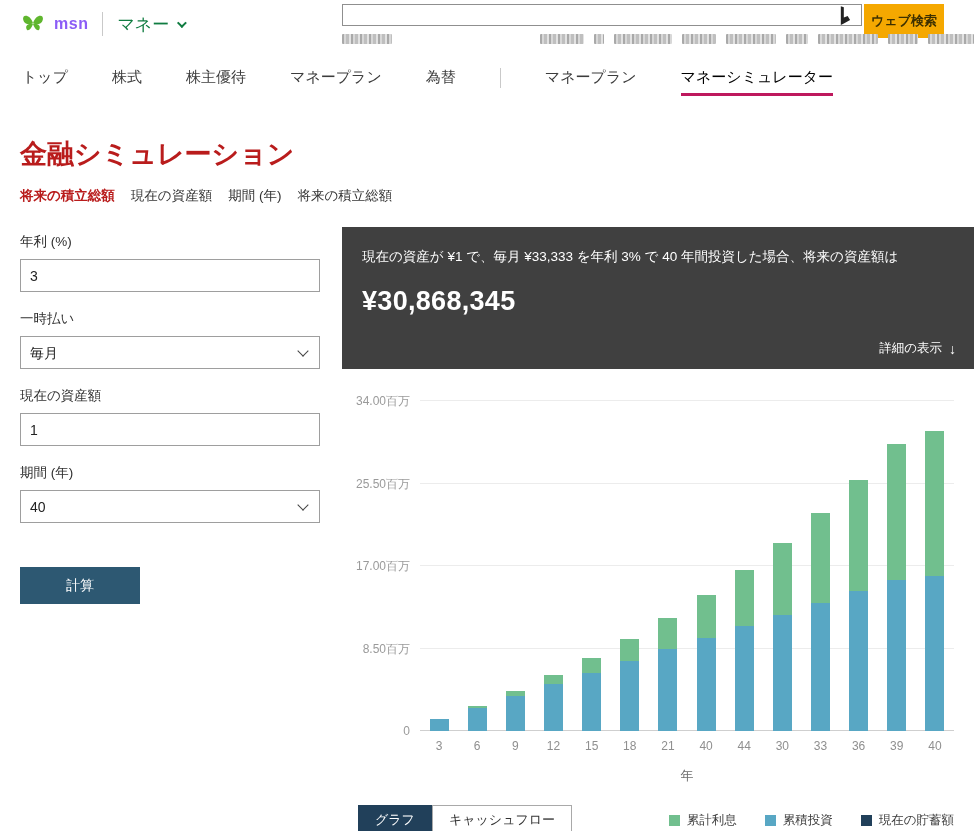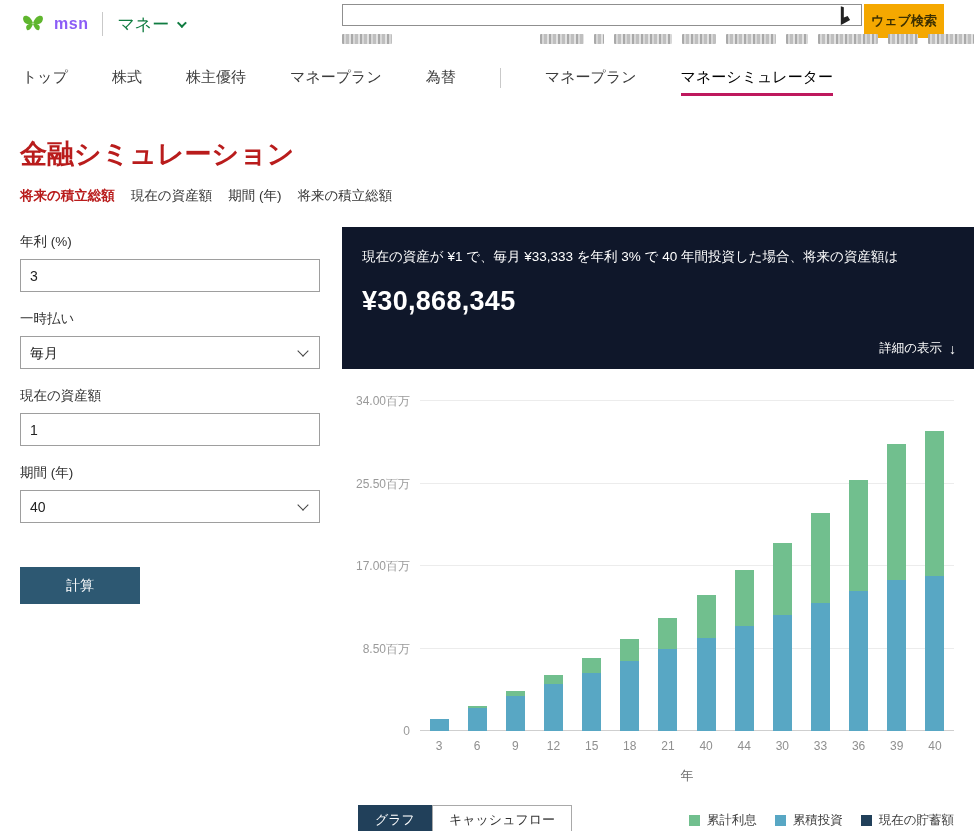--- a/index.html
+++ b/index.html
@@ -44,21 +44,21 @@
   .field input, .field select { width:100%; height:33px; border:1px solid #9e9e9e; background:#fff; color:#222;
     font-size:14px; padding:0 9px; font-family:inherit; border-radius:0; }
   .select-wrap { position:relative; }
   .select-wrap select { appearance:none; -webkit-appearance:none; padding-right:30px; }
   .select-wrap::after { content:""; position:absolute; right:13px; top:11px; width:7px; height:7px;
     border-right:1.6px solid #444; border-bottom:1.6px solid #444; transform:rotate(45deg); pointer-events:none; }
   .calc { margin-top:26px; width:120px; height:37px; border:none; background:#2D5872; color:#fff; font-size:14px; cursor:pointer; font-family:inherit; }
 
   
   .results { flex:1; }
-  .summary { background:#0f172a; color:#fff; padding:20px 20px 14px; position:relative; min-height:142px; }
+  .summary { background:#404040; color:#fff; padding:20px 20px 14px; position:relative; min-height:142px; }
   .summary p { font-size:13.5px; line-height:1.55; }
   .amount { font-size:27px; font-weight:600; margin-top:18px; letter-spacing:.3px; }
   .details { position:absolute; right:18px; bottom:12px; display:flex; align-items:center; gap:7px;
     font-size:12.5px; color:#fff; cursor:pointer; text-decoration:none; }
   .darr { font-weight:bold; font-size:14px; }
 
   
   .chart { padding-top:32px; }
   .plot-wrap { display:flex; }
   .ylabels { width:78px; flex:none; position:relative; height:330px; }
@@ -71,21 +71,21 @@
   .seg { width:100%; }
   .xrow { display:flex; margin:8px 20px 0 78px; }
   .xcell { flex:1; text-align:center; font-size:12px; color:#8f8f8f; }
   .xtitle { margin:14px 20px 0 78px; text-align:center; font-size:13px; color:#6e6e6e; }
 
   .chartfooter { display:flex; align-items:center; margin:20px 20px 0 16px; padding-bottom:14px; }
   .toggle { display:flex; }
   .toggle button { height:30px; padding:0 16px; font-size:13px; font-family:inherit; cursor:pointer;
     background:#fff; border:1px solid #a9a9a9; color:#333; }
   .toggle button.active { background:#21405A; border-color:#21405A; color:#fff; }
-  .legend { margin-left:auto; display:flex; gap:18px; align-items:center; }
+  .legend { margin-left:auto; display:flex; gap:28px; align-items:center; }
   .legend-item { display:flex; align-items:center; gap:7px; font-size:12.5px; color:#3d3d3d; }
   .legend-swatch { width:11px; height:11px; display:inline-block; flex:none; }
 </style>
 </head>
 <body>
 
 <div class="page">
 
   <header>
     <div class="brand">

